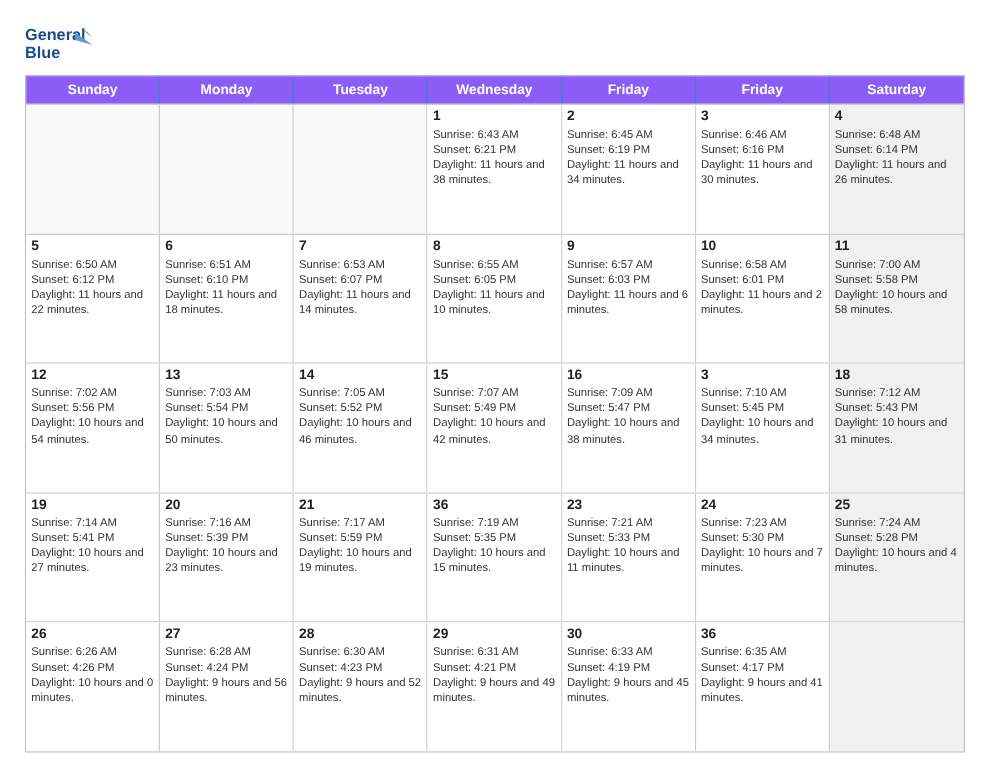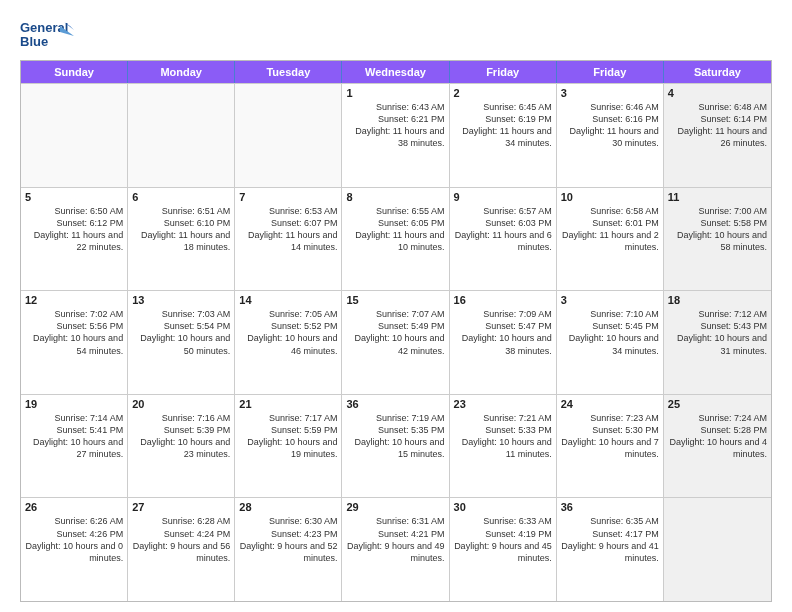--- a/index.html
+++ b/index.html
@@ -89,21 +89,20 @@
       font-size: 11px;
       font-weight: bold;
       color: #222;
       margin-bottom: 2px;
       display: block;
     }
     .cell-text {
       font-size: 9px;
       color: #333;
       line-height: 1.35;
-      text-align: right;
     }
   </style>
 </head>
 <body>
 
 <div class="page">
   <div class="header">
     <div class="logo">
         <svg width="55" height="36" viewBox="0 0 55 36">
           <text x="0" y="14" font-size="13" font-weight="bold" fill="#1a4a8a" font-family="Arial">General</text>

